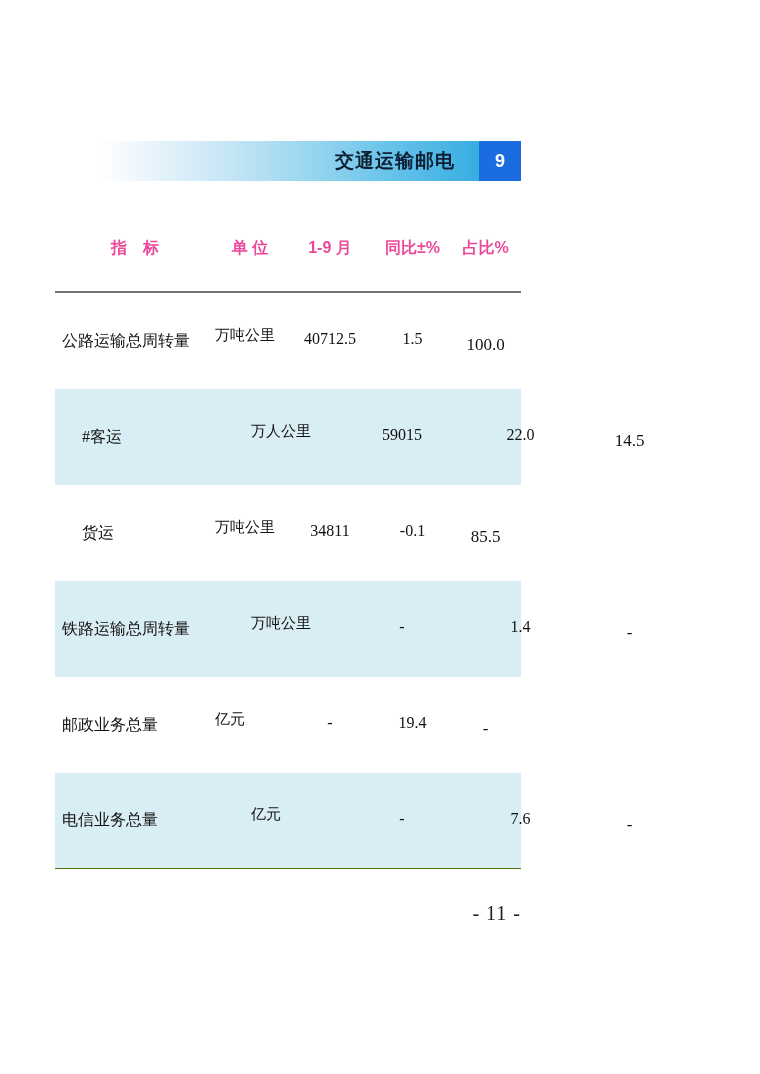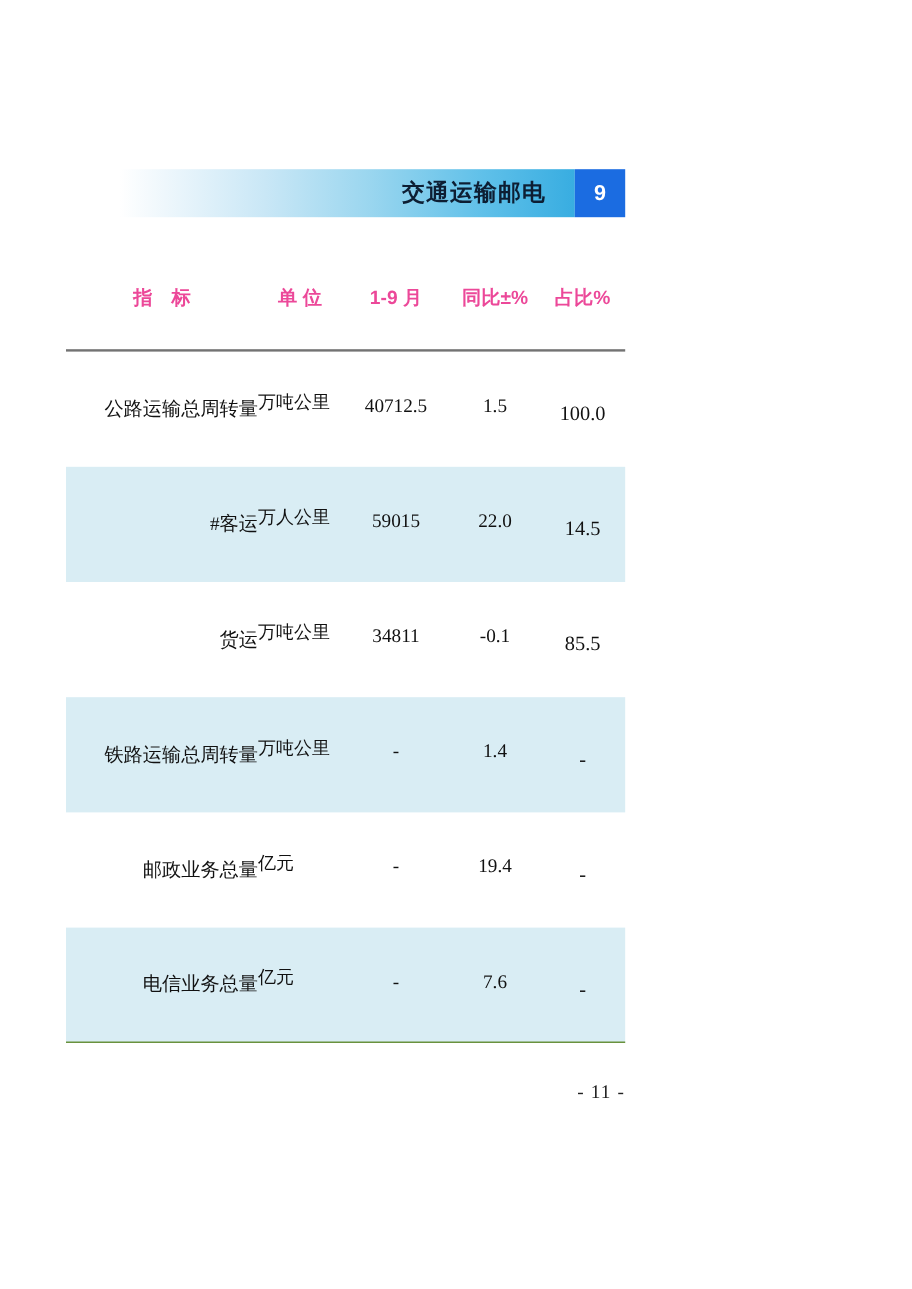--- a/index.html
+++ b/index.html
@@ -74,27 +74,27 @@
   }
   .thead .hcell { text-align: center; }
   .trow {
     display: grid;
     grid-template-columns: 160px 70px 90px 75px 71px;
     height: 96px;
     align-items: center;
     font-size: 16px;
     color: #111111;
   }
-  .trow.striped { background: var(--stripe-color, #d9edf4); }
+  .trow.striped { background: var(--stripe-color, #d9edf4); gap: 36px; }
   .trow:last-child { border-bottom: 1px solid #4d7c0f; }
 
   .cell-indicator {
     padding-left: 7px;
     font-size: 16px;
-    text-align: right;
+    text-align: left;
   }
   .cell-indicator.level-1 { padding-left: 27px; }
   .cell-unit {
     text-align: left;
     font-size: 15px;
     transform: translateY(-6px);
   }
   .cell-value, .cell-yoy {
     text-align: center;
     font-size: 16px;
@@ -104,21 +104,21 @@
     text-align: center;
     font-size: 17px;
     transform: translateY(4px);
   }
 
   
   .page-number {
     position: absolute;
     top: 886px;
     right: 239px;
-    font-size: 16px;
+    font-size: 20px;
     letter-spacing: 1px;
     color: #222222;
   }
 </style>
 </head>
 <body>
 
 <div class="page">
 
   <div class="banner">

